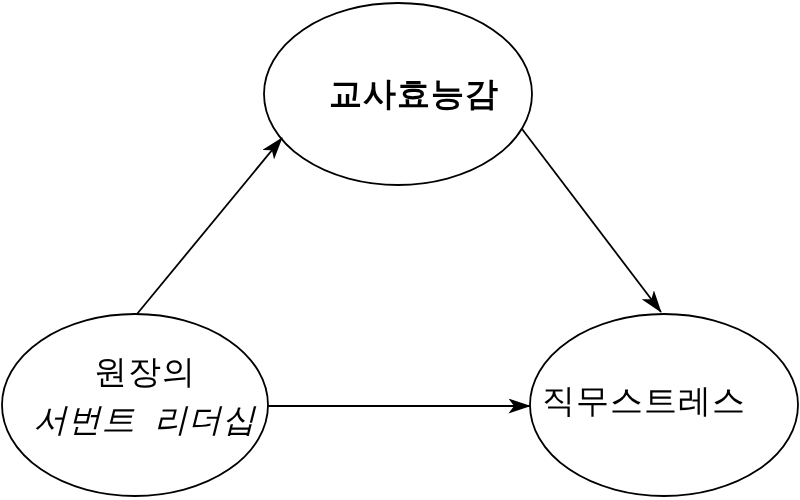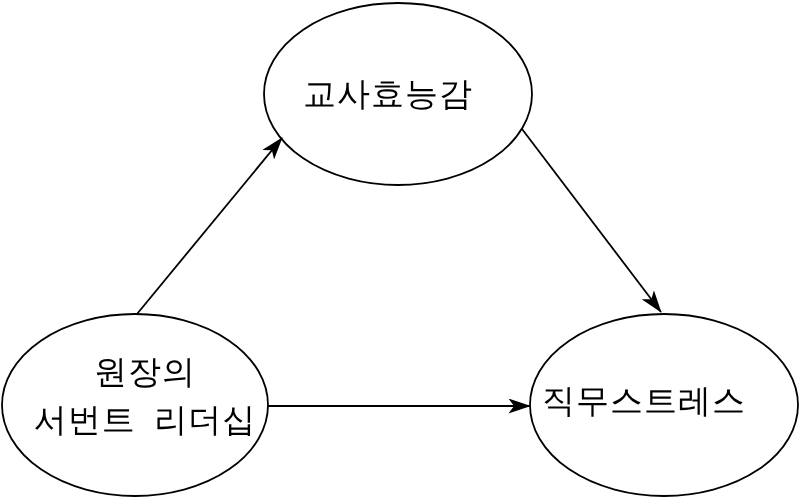--- a/index.html
+++ b/index.html
@@ -24,32 +24,34 @@
   .node-label {
     position: absolute;
     text-align: center;
     font-size: 33px;
     line-height: 44px;
     letter-spacing: 1px;
     white-space: nowrap;
     color: #000000;
   }
   .label-top {
-    left: 254px;
+    left: 280px;
     top: 72px;
     width: 268px;
+    font-weight: bold;
   }
   .label-left {
     left: 12px;
     top: 348px;
     width: 266px;
     line-height: 48px;
   }
   .label-left .line2 {
     word-spacing: 7px;
+    font-style: italic;
   }
   .label-right {
     left: 530px;
     top: 379px;
     width: 228px;
   }
 </style>
 </head>
 <body>
 

